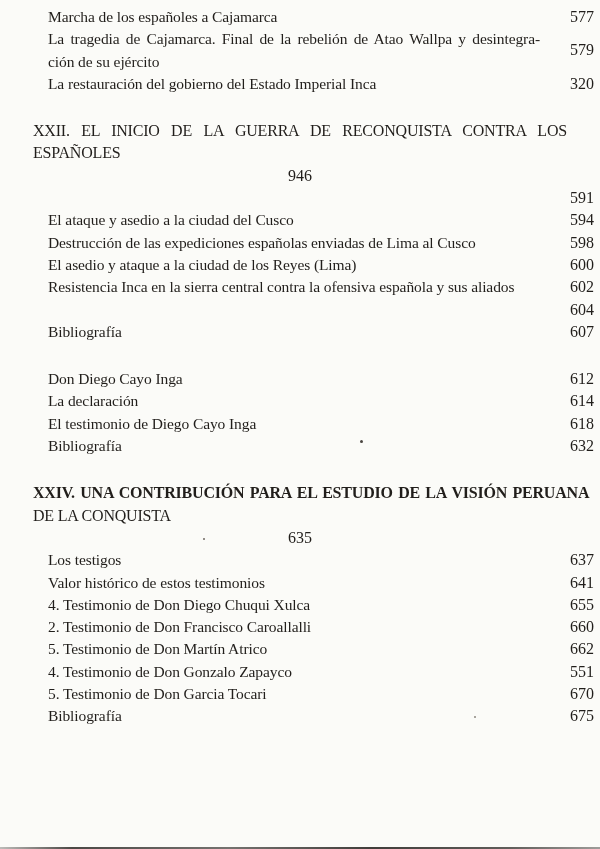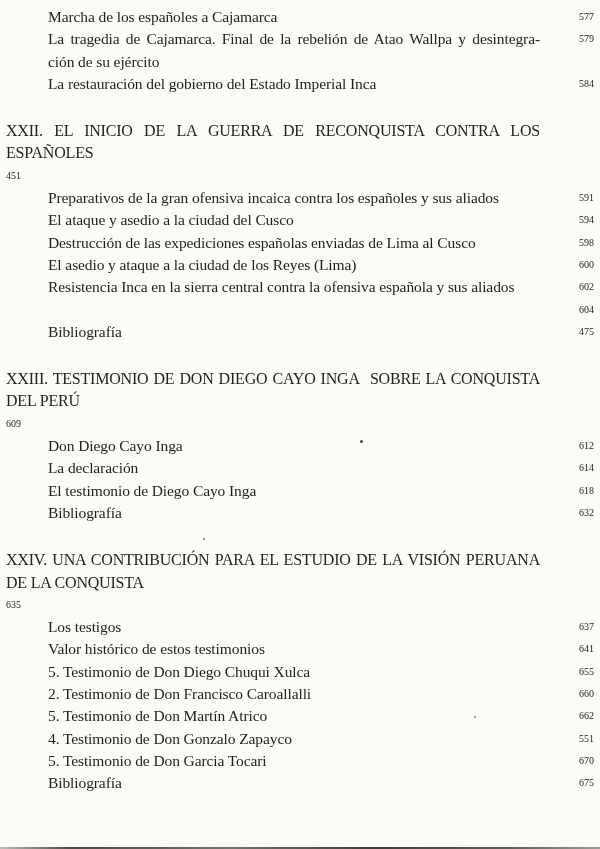--- a/index.html
+++ b/index.html
@@ -14,42 +14,42 @@
     font-family: "Liberation Serif", "DejaVu Serif", serif;
     padding-top: 6px;
     box-sizing: border-box;
     overflow: hidden;
   }
   .toc { width: 100%; }
   .section { margin-top: 25px; }
   .section:first-child { margin-top: 0; }
   .row {
     display: flex;
-    align-items: flex-start;
+    align-items: center;
     padding: 0 6px;
   }
   .title { flex: 0 0 auto; min-width: 0; }
   .heading { font-size: 16px; letter-spacing: -0.2px; flex-direction: column; }
   .heading .title { width: 534px; }
   .entry { font-size: 15.5px; letter-spacing: -0.1px; }
   .entry .title { width: 492px; margin-left: 42px; }
   .line {
     height: 22.3px;
     line-height: 22.3px;
     white-space: nowrap;
     overflow: visible;
   }
   .t {
     display: inline-block;
     transform-origin: 0 60%;
   }
   .pagenum {
     flex: 1 1 auto;
     text-align: right;
-    font-size: 10px;
+    font-size: 16px;
     letter-spacing: 0;
     height: 22.3px;
     line-height: 22.3px;
   }
   .speck { position: absolute; border-radius: 50%; }
   .speck-1 { left: 360px; top: 440px; width: 3px; height: 3px; background: #4a4540; }
   .speck-2 { left: 203px; top: 538px; width: 2px; height: 2px; background: #6f6963; }
   .speck-3 { left: 474px; top: 716px; width: 2px; height: 2px; background: #8d8780; }
   .bottom-edge {
     position: absolute;
@@ -80,35 +80,32 @@
           <div class="title">
             <div class="line"><span class="t" style="word-spacing: 2.48047px;">La tragedia de Cajamarca. Final de la rebelión de Atao Wallpa y desintegra-</span></div>
             <div class="line"><span class="t">ción de su ejército</span></div>
           </div>
           <div class="pagenum">579</div>
         </div>
         <div class="row entry">
           <div class="title">
             <div class="line"><span class="t">La restauración del gobierno del Estado Imperial Inca</span></div>
           </div>
-          <div class="pagenum">584</div>
+          <div class="pagenum">320</div>
         </div>
       </div>
       <div class="section">
         <div class="row heading">
           <div class="title">
             <div class="line"><span class="t" style="word-spacing: 7.6059px;">XXII. EL INICIO DE LA GUERRA DE RECONQUISTA CONTRA LOS</span></div>
             <div class="line"><span class="t">ESPAÑOLES</span></div>
           </div>
-          <div class="pagenum">451</div>
-        </div>
-        <div class="row entry">
-          <div class="title">
-            <div class="line"><span class="t">Preparativos de la gran ofensiva incaica contra los españoles y sus aliados</span></div>
-          </div>
+          <div class="pagenum">946</div>
+        </div>
+        <div class="row entry">
           <div class="pagenum">591</div>
         </div>
         <div class="row entry">
           <div class="title">
             <div class="line"><span class="t">El ataque y asedio a la ciudad del Cusco</span></div>
           </div>
           <div class="pagenum">594</div>
         </div>
         <div class="row entry">
           <div class="title">
@@ -128,79 +125,72 @@
           </div>
           <div class="pagenum">602</div>
         </div>
         <div class="row entry">
           <div class="pagenum">604</div>
         </div>
         <div class="row entry">
           <div class="title">
             <div class="line"><span class="t">Bibliografía</span></div>
           </div>
-          <div class="pagenum">475</div>
+          <div class="pagenum">607</div>
+        </div>
+      </div>
+      <div class="section">
+        <div class="row entry">
+          <div class="title">
+            <div class="line"><span class="t">Don Diego Cayo Inga</span></div>
+          </div>
+          <div class="pagenum">612</div>
+        </div>
+        <div class="row entry">
+          <div class="title">
+            <div class="line"><span class="t">La declaración</span></div>
+          </div>
+          <div class="pagenum">614</div>
+        </div>
+        <div class="row entry">
+          <div class="title">
+            <div class="line"><span class="t">El testimonio de Diego Cayo Inga</span></div>
+          </div>
+          <div class="pagenum">618</div>
+        </div>
+        <div class="row entry">
+          <div class="title">
+            <div class="line"><span class="t">Bibliografía</span></div>
+          </div>
+          <div class="pagenum">632</div>
         </div>
       </div>
       <div class="section">
         <div class="row heading">
           <div class="title">
-            <div class="line"><span class="t" style="word-spacing: 1.2625px;">XXIII. TESTIMONIO DE DON DIEGO CAYO INGA&nbsp; SOBRE LA CONQUISTA</span></div>
-            <div class="line"><span class="t">DEL PERÚ</span></div>
-          </div>
-          <div class="pagenum">609</div>
-        </div>
-        <div class="row entry">
-          <div class="title">
-            <div class="line"><span class="t">Don Diego Cayo Inga</span></div>
-          </div>
-          <div class="pagenum">612</div>
-        </div>
-        <div class="row entry">
-          <div class="title">
-            <div class="line"><span class="t">La declaración</span></div>
-          </div>
-          <div class="pagenum">614</div>
-        </div>
-        <div class="row entry">
-          <div class="title">
-            <div class="line"><span class="t">El testimonio de Diego Cayo Inga</span></div>
-          </div>
-          <div class="pagenum">618</div>
-        </div>
-        <div class="row entry">
-          <div class="title">
-            <div class="line"><span class="t">Bibliografía</span></div>
-          </div>
-          <div class="pagenum">632</div>
-        </div>
-      </div>
-      <div class="section">
-        <div class="row heading">
-          <div class="title">
-            <div class="line"><span class="t" style="word-spacing: 1.57812px;">XXIV. UNA CONTRIBUCIÓN PARA EL ESTUDIO DE LA VISIÓN PERUANA</span></div>
+            <div class="line"><span class="t" style="word-spacing: 1.57812px; font-weight: bold;">XXIV. UNA CONTRIBUCIÓN PARA EL ESTUDIO DE LA VISIÓN PERUANA</span></div>
             <div class="line"><span class="t">DE LA CONQUISTA</span></div>
           </div>
           <div class="pagenum">635</div>
         </div>
         <div class="row entry">
           <div class="title">
             <div class="line"><span class="t">Los testigos</span></div>
           </div>
           <div class="pagenum">637</div>
         </div>
         <div class="row entry">
           <div class="title">
             <div class="line"><span class="t">Valor histórico de estos testimonios</span></div>
           </div>
           <div class="pagenum">641</div>
         </div>
         <div class="row entry">
           <div class="title">
-            <div class="line"><span class="t">5. Testimonio de Don Diego Chuqui Xulca</span></div>
+            <div class="line"><span class="t">4. Testimonio de Don Diego Chuqui Xulca</span></div>
           </div>
           <div class="pagenum">655</div>
         </div>
         <div class="row entry">
           <div class="title">
             <div class="line"><span class="t">2. Testimonio de Don Francisco Caroallalli</span></div>
           </div>
           <div class="pagenum">660</div>
         </div>
         <div class="row entry">

